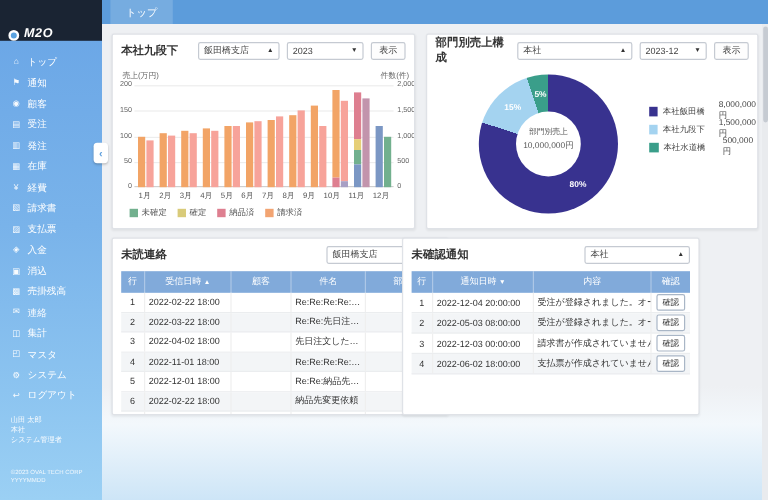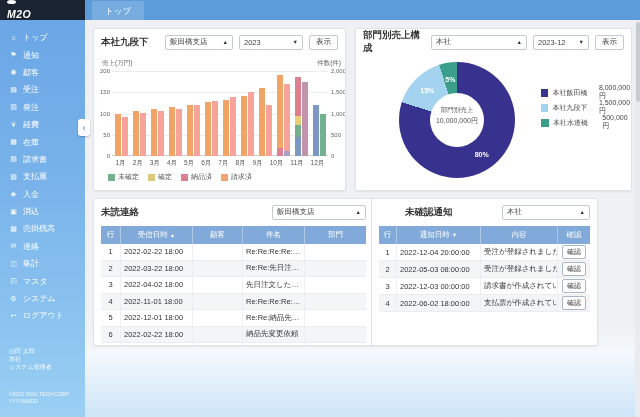--- a/index.html
+++ b/index.html
@@ -2,21 +2,21 @@
 <html><head>
 <meta charset="utf-8">
 <style>
   * { margin:0; padding:0; box-sizing:border-box; }
   html,body { width:640px; height:417px; overflow:hidden; font-family:"Liberation Sans","DejaVu Sans",sans-serif; }
   body { position:relative; background:#eef0f3; }
 
   
   .sidebar { position:absolute; left:0; top:0; width:85px; height:417px;
     background:linear-gradient(180deg,#69a5e6 0%,#79b3ea 45%,#8cc4f0 78%,#9bd0f4 100%); z-index:2; }
-  .logo { height:20px; background:#1a2433; display:flex; align-items:flex-start; gap:4px; padding-left:7px;flex-direction:column; }
+  .logo { height:34px; background:#1a2433; display:flex; align-items:flex-end; gap:4px; padding-left:7px; }
   .logo-mark { width:9px; height:9px; border-radius:50%; border:2px solid #fff; background:#5aa2e0; }
   .logo-text { color:#fff; font-size:10.5px; font-weight:bold; font-style:italic; letter-spacing:.5px; }
   .nav { padding-top:9px; }
   .nav-item { display:flex; align-items:center; gap:5px; height:17.4px; padding-left:9px; color:#fff; font-size:8px; cursor:pointer; white-space:nowrap; }
   .nav-icon { font-size:7px; width:9px; text-align:center; opacity:.95; }
   .user-block { position:absolute; left:9px; top:347px; color:#ffffff; font-size:6px; line-height:8px; opacity:.95; }
   .side-footer { position:absolute; left:9px; top:391px; color:rgba(255,255,255,.85); font-size:5px; line-height:7px; }
   .collapse-tab { position:absolute; left:78px; top:119px; width:12px; height:17px; background:#fff; border-radius:3px;
     box-shadow:0 1px 2px rgba(0,0,0,.25); color:#5e9fdd; font-size:9px; font-weight:bold;
     display:flex; align-items:center; justify-content:center; z-index:6; cursor:pointer; }
@@ -29,21 +29,21 @@
     background:linear-gradient(180deg,#eef0f3 0%,#eef0f3 76%,#f3f8fc 84%,#cde5f7 100%); }
   .scrollbar { position:absolute; right:0; top:20px; bottom:0; width:5px; background:#e9ebee; z-index:3; }
   .scroll-thumb { position:absolute; top:2px; left:0.5px; width:4px; height:80px; background:#c6cbd2; border-radius:2px; }
 
   
   .card { position:absolute; background:#fff; border:1px solid #dfe2e7; border-radius:2px;
     box-shadow:0 1px 2px rgba(0,0,0,.06); overflow:hidden; z-index:2; }
   #card-monthly { left:93px;  top:28px;  width:253px; height:163px; }
   #card-dept    { left:355px; top:28px;  width:277px; height:163px; }
   #card-unread  { left:93px;  top:198px; width:281px; height:148px; }
-  #card-notices { left:371px; top:198px; width:227px; height:148px;padding-left:26px; }
+  #card-notices { left:335px; top:198px; width:248px; height:148px; }
   .card-head { display:flex; align-items:center; height:26px; padding:0 7px; gap:6px; }
   .card-title { font-size:9.5px; font-weight:bold; color:#333; flex:1; }
   .select { height:15px; border:1px solid #c5cad2; border-radius:2px; background:#fff; display:flex; align-items:center;
     justify-content:space-between; padding:0 4px; font-size:7.5px; color:#444; cursor:pointer; }
   .select .arrow { font-size:5.5px; color:#333; margin-left:3px; }
   .btn { height:15px; border:1px solid #c5cad2; border-radius:2px; background:#fdfdfd; font-size:7.5px; color:#444;
     display:flex; align-items:center; padding:0 6px; cursor:pointer; }
 
   
   .chart-area { position:absolute; inset:26px 0 0 0; }
@@ -114,26 +114,26 @@
       </div>
       <div class="nav-item">
         <span class="nav-icon">▤</span>
         <span>受注</span>
       </div>
       <div class="nav-item">
         <span class="nav-icon">▥</span>
         <span>発注</span>
       </div>
       <div class="nav-item">
+        <span class="nav-icon">▦</span>
+        <span>在庫</span>
+      </div>
+      <div class="nav-item">
         <span class="nav-icon">¥</span>
         <span>経費</span>
-      </div>
-      <div class="nav-item">
-        <span class="nav-icon">▦</span>
-        <span>在庫</span>
       </div>
       <div class="nav-item">
         <span class="nav-icon">▧</span>
         <span>請求書</span>
       </div>
       <div class="nav-item">
         <span class="nav-icon">▨</span>
         <span>支払票</span>
       </div>
       <div class="nav-item">

